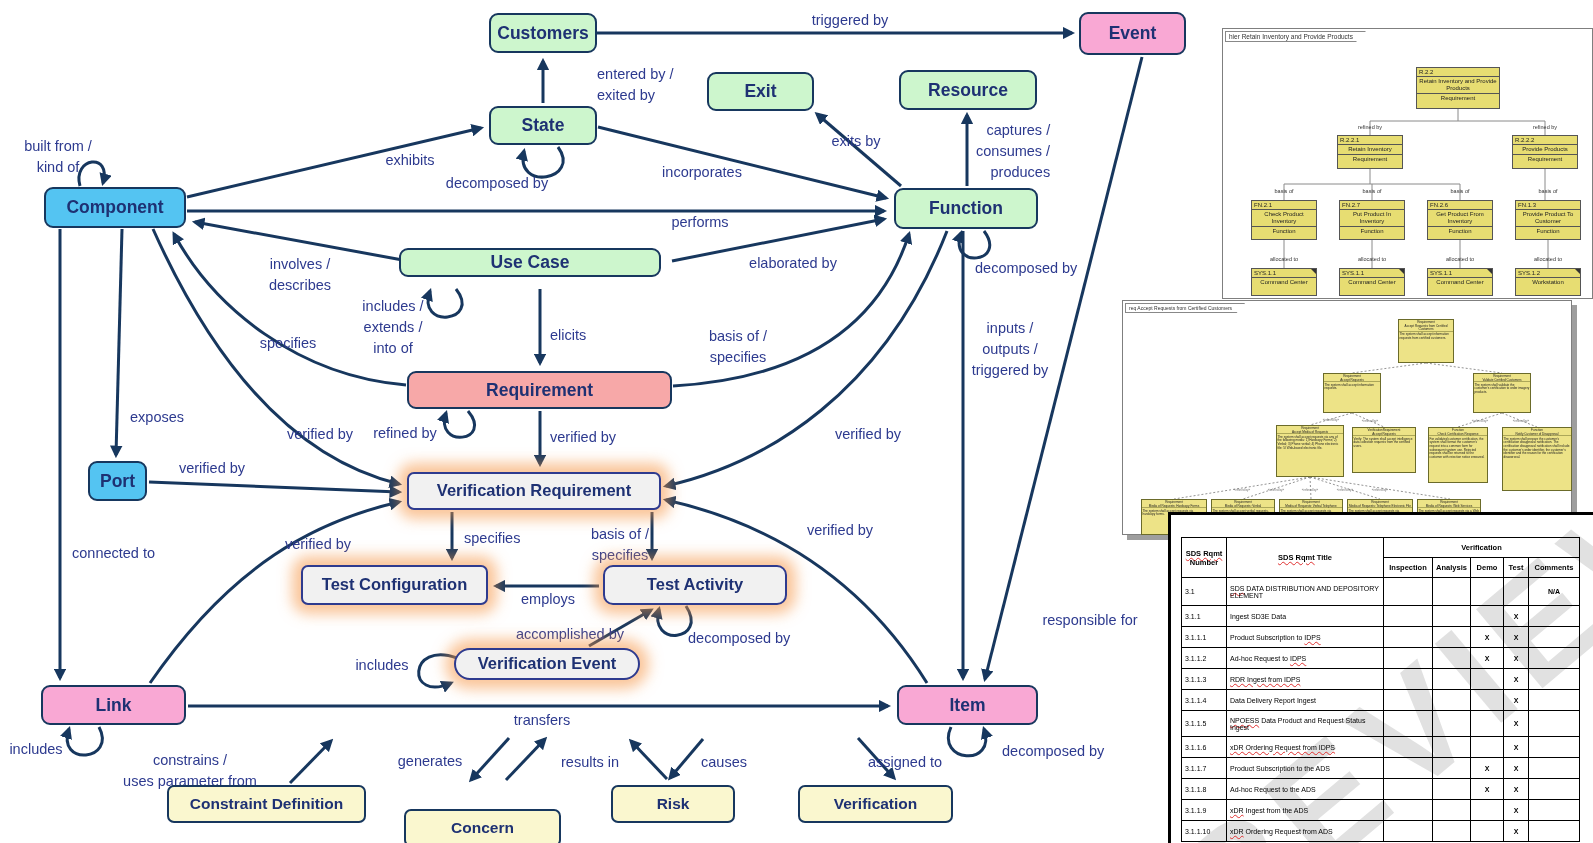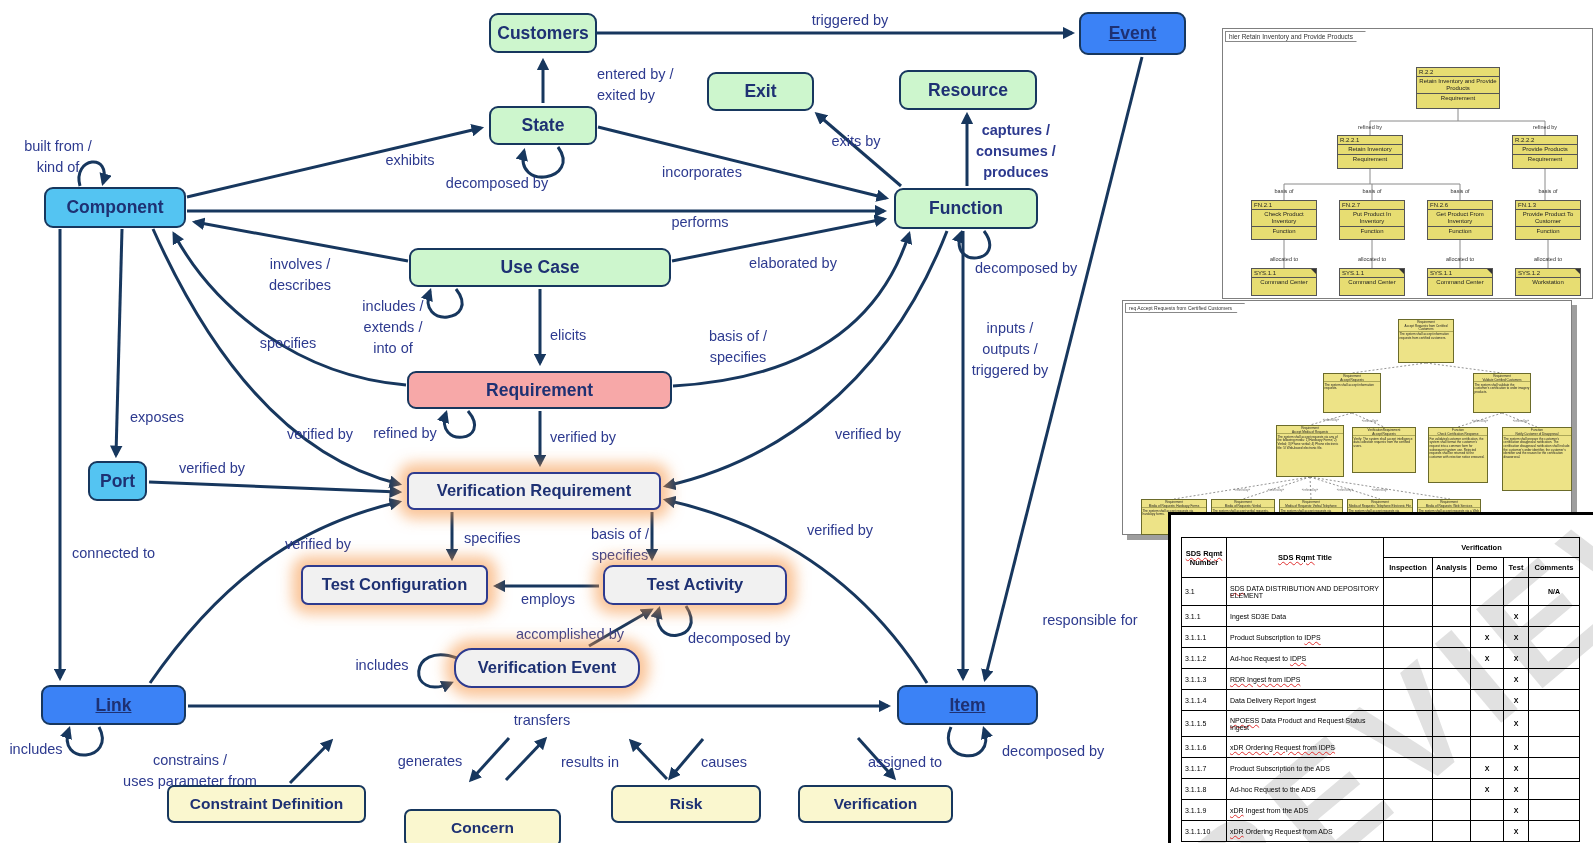--- a/index.html
+++ b/index.html
@@ -6,21 +6,21 @@
   #root{position:relative;width:1593px;height:843px;background:#fff;overflow:hidden;
         font-family:"Liberation Sans",sans-serif;}
   
   #edges{position:absolute;left:0;top:0;z-index:1;}
   .node{position:absolute;display:flex;align-items:center;justify-content:center;
         border:2.5px solid #17375E;border-radius:9px;font-weight:bold;color:#1E3173;
         font-size:17.5px;z-index:3;box-sizing:border-box;text-align:center;line-height:1.05;}
   .green{background:#CDF6CD;}
   .blue{background:#54C4F2;}
   .pink{background:#F7A8A8;}
-  .yellow{background:#3b82f6;text-decoration:underline;}
+  .yellow{background:#f9a8d4;}
   .cream{background:#FAF7CF;border-width:2px;border-radius:7px;font-size:15.5px;}
   .glow{background:#F1F1F1;border:2px solid #2E3B8F;border-radius:7px;font-size:16.5px;
         box-shadow:0 0 14px 9px rgba(246,150,70,.55);}
   .elabel{position:absolute;color:#2D3A8F;font-size:14.5px;line-height:1.45;
           white-space:pre;z-index:2;text-align:center;}
   
   .panel{position:absolute;background:#fff;border:1px solid #7f7f7f;box-sizing:border-box;}
   .ptab{position:absolute;left:2px;top:2px;background:#fff;border:1px solid #888;
         font-size:6.5px;color:#333;padding:1px 12px 1px 3px;white-space:nowrap;
         clip-path:polygon(0 0,100% 0,93% 100%,0 100%);z-index:2;}
@@ -116,40 +116,40 @@
   </svg>
 
   <div id="nodes">
       <div class="node green" style="left: 489px; top: 13px; width: 108px; height: 40px;">Customers</div>
       <div class="node yellow" style="left: 1079px; top: 12px; width: 107px; height: 43px;">Event</div>
       <div class="node green" style="left: 707px; top: 72px; width: 107px; height: 39px;">Exit</div>
       <div class="node green" style="left: 899px; top: 70px; width: 138px; height: 40px;">Resource</div>
       <div class="node green" style="left: 489px; top: 106px; width: 108px; height: 39px;">State</div>
       <div class="node blue" style="left: 44px; top: 187px; width: 142px; height: 41px;">Component</div>
       <div class="node green" style="left: 894px; top: 188px; width: 144px; height: 41px;">Function</div>
-      <div class="node green" style="left: 409px; top: 248px; width: 262px; height: 39px;">Use Case</div>
+      <div class="node green" style="left: 399px; top: 248px; width: 262px; height: 29px;">Use Case</div>
       <div class="node pink" style="left: 407px; top: 371px; width: 265px; height: 38px;">Requirement</div>
       <div class="node glow" style="left: 407px; top: 472px; width: 254px; height: 38px;">Verification Requirement</div>
       <div class="node blue" style="left: 88px; top: 461px; width: 59px; height: 40px;">Port</div>
       <div class="node glow" style="left: 301px; top: 565px; width: 187px; height: 40px;">Test Configuration</div>
       <div class="node glow" style="left: 603px; top: 565px; width: 184px; height: 40px; border-radius: 10px;">Test Activity</div>
-      <div class="node glow" style="left: 454px; top: 648px; width: 186px; height: 40px; border-radius: 18px;">Verification Event</div>
+      <div class="node glow" style="left: 454px; top: 648px; width: 186px; height: 32px; border-radius: 18px;">Verification Event</div>
       <div class="node yellow" style="left: 41px; top: 685px; width: 145px; height: 40px;">Link</div>
       <div class="node yellow" style="left: 897px; top: 685px; width: 141px; height: 40px;">Item</div>
       <div class="node cream" style="left: 167px; top: 785px; width: 199px; height: 38px;">Constraint Definition</div>
       <div class="node cream" style="left: 404px; top: 809px; width: 157px; height: 38px;">Concern</div>
-      <div class="node cream" style="left: 611px; top: 785px; width: 150px; height: 38px;">Risk</div>
+      <div class="node cream" style="left: 611px; top: 785px; width: 124px; height: 38px;">Risk</div>
       <div class="node cream" style="left: 798px; top: 785px; width: 155px; height: 38px;">Verification</div>
     </div>
   <div id="labels">
       <div class="elabel" style="left: 850px; top: 10px; transform: translateX(-50%);">triggered by</div>
       <div class="elabel" style="left: 597px; top: 64px; text-align: left;">entered by /
 exited by</div>
       <div class="elabel" style="left: 856px; top: 131px; transform: translateX(-50%);">exits by</div>
-      <div class="elabel" style="left: 976px; top: 120px; text-align: center; font-weight: bold;">captures /
+      <div class="elabel" style="left: 976px; top: 120px; text-align: right;">captures /
 consumes /
 produces</div>
       <div class="elabel" style="left: 58px; top: 136px; transform: translateX(-50%);">built from /
 kind of</div>
       <div class="elabel" style="left: 410px; top: 150px; transform: translateX(-50%);">exhibits</div>
       <div class="elabel" style="left: 497px; top: 173px; transform: translateX(-50%);">decomposed by</div>
       <div class="elabel" style="left: 702px; top: 162px; transform: translateX(-50%);">incorporates</div>
       <div class="elabel" style="left: 700px; top: 212px; transform: translateX(-50%);">performs</div>
       <div class="elabel" style="left: 300px; top: 254px; transform: translateX(-50%);">involves /
 describes</div>

